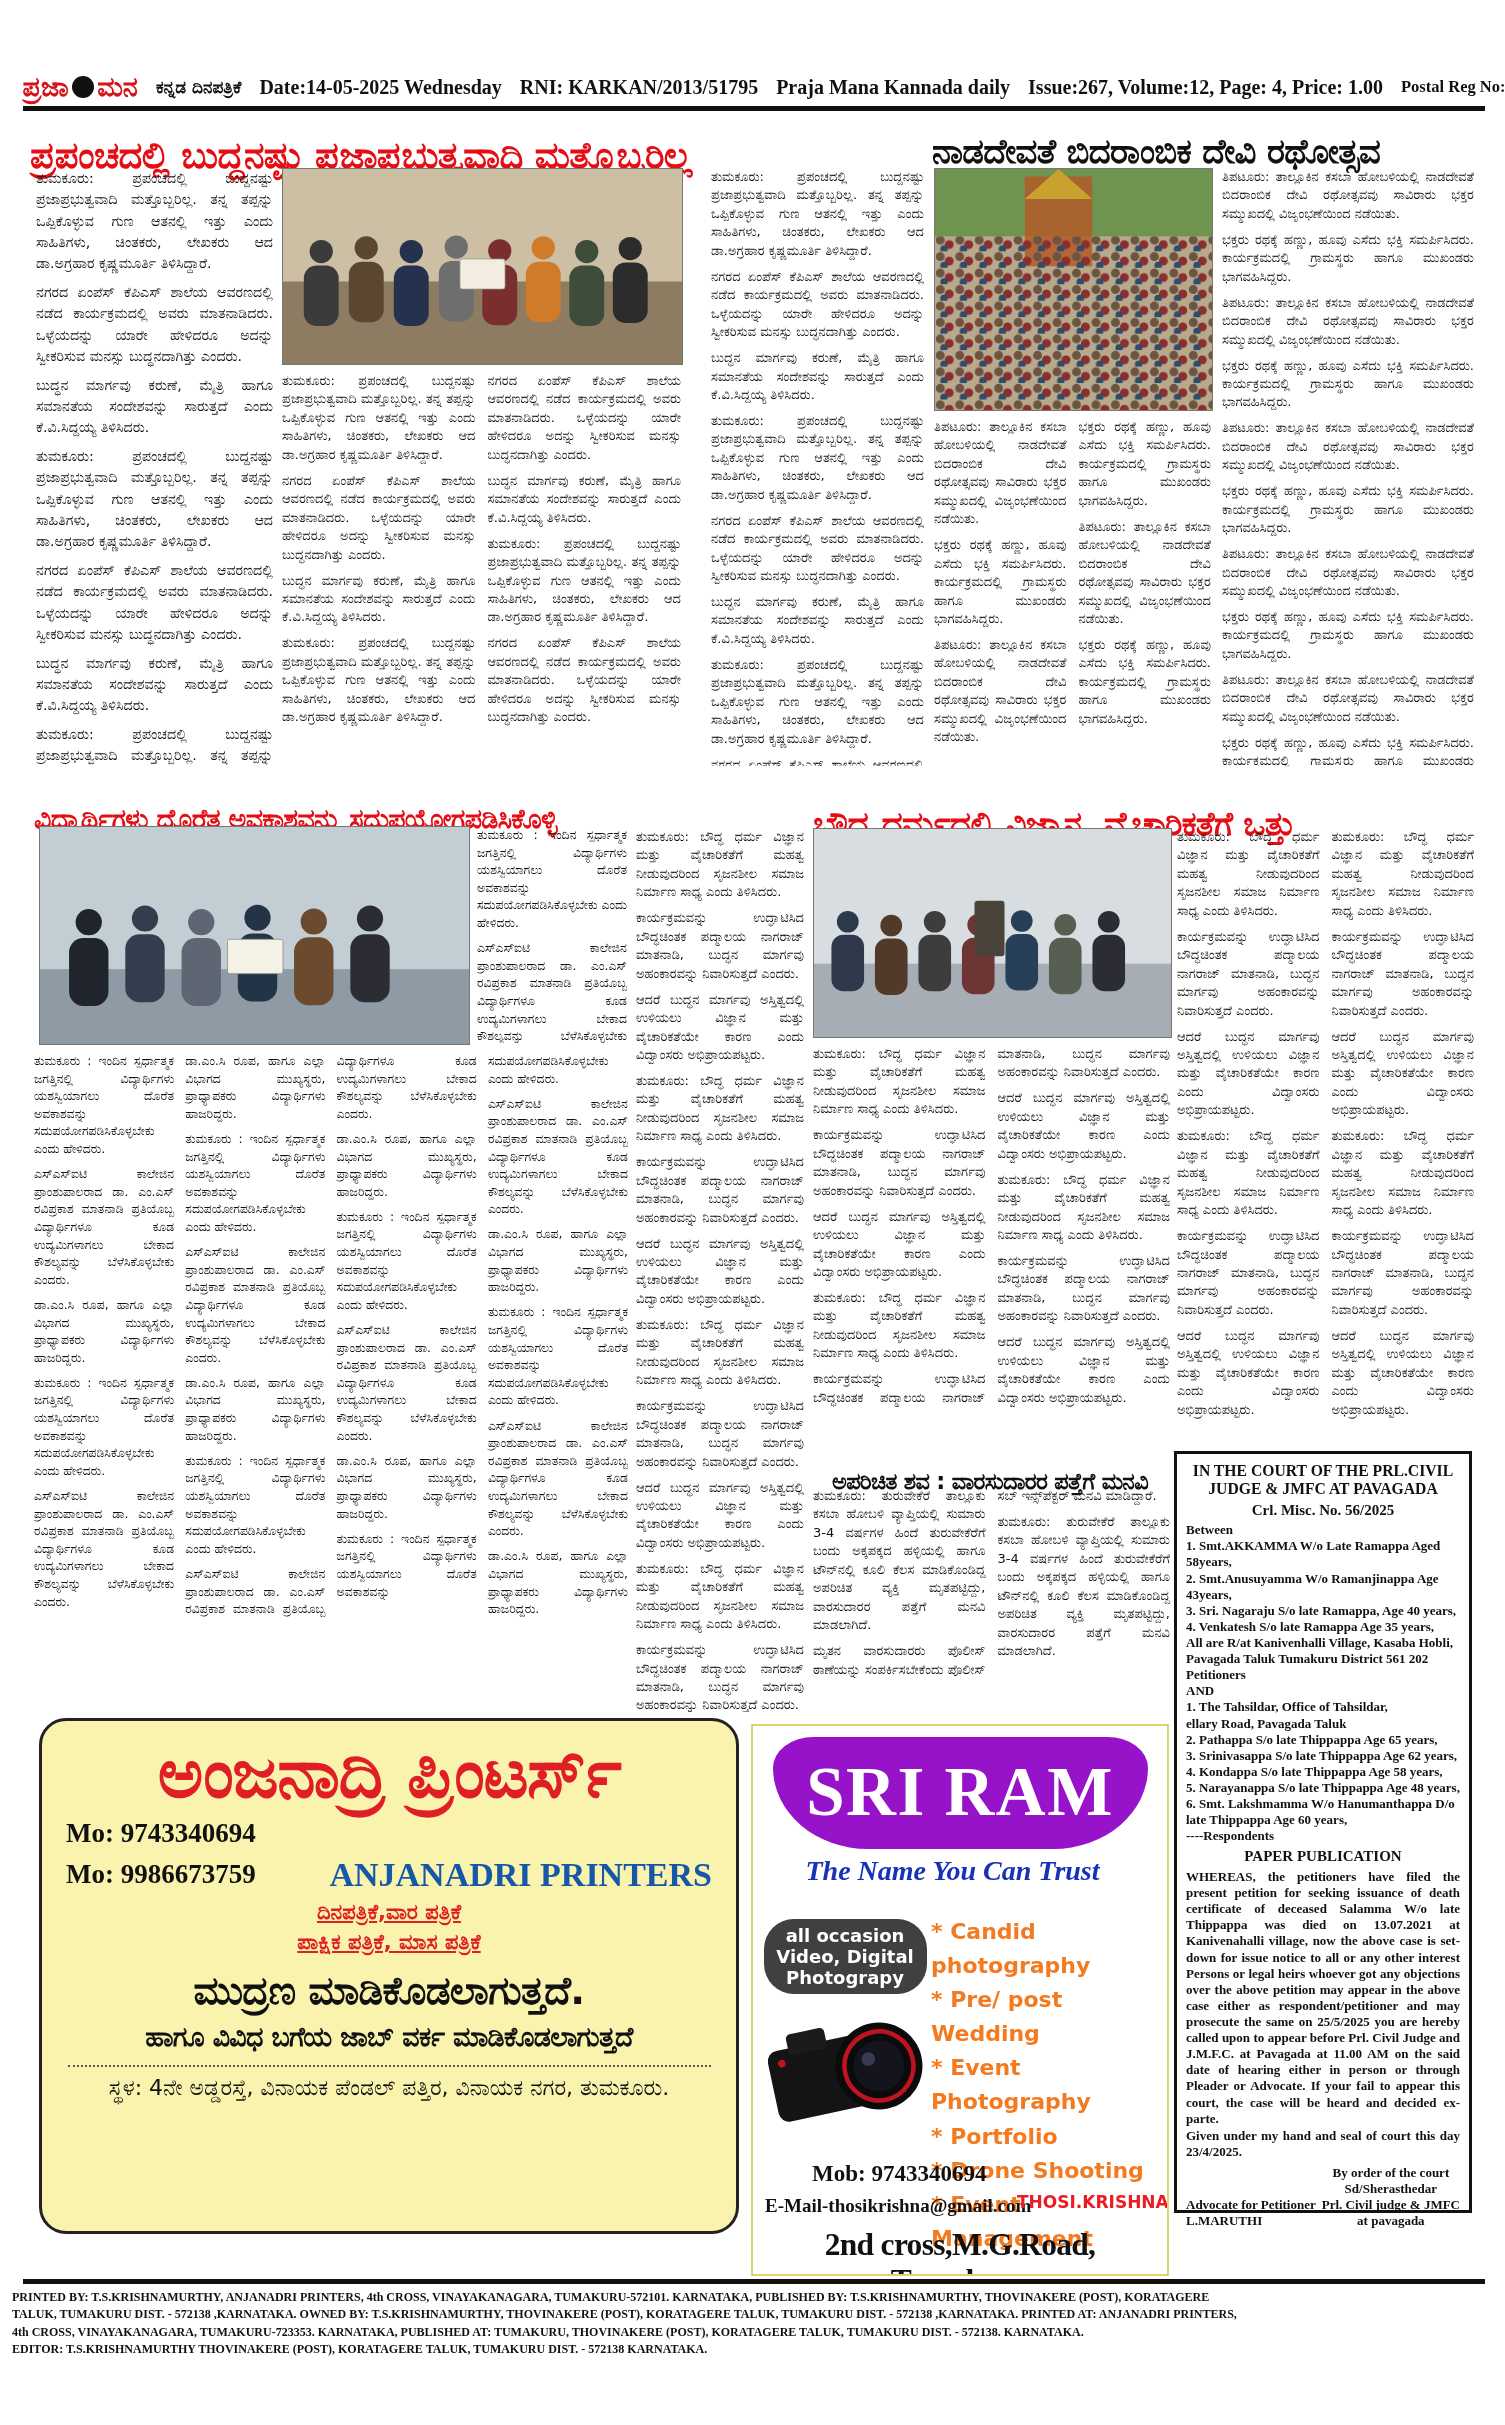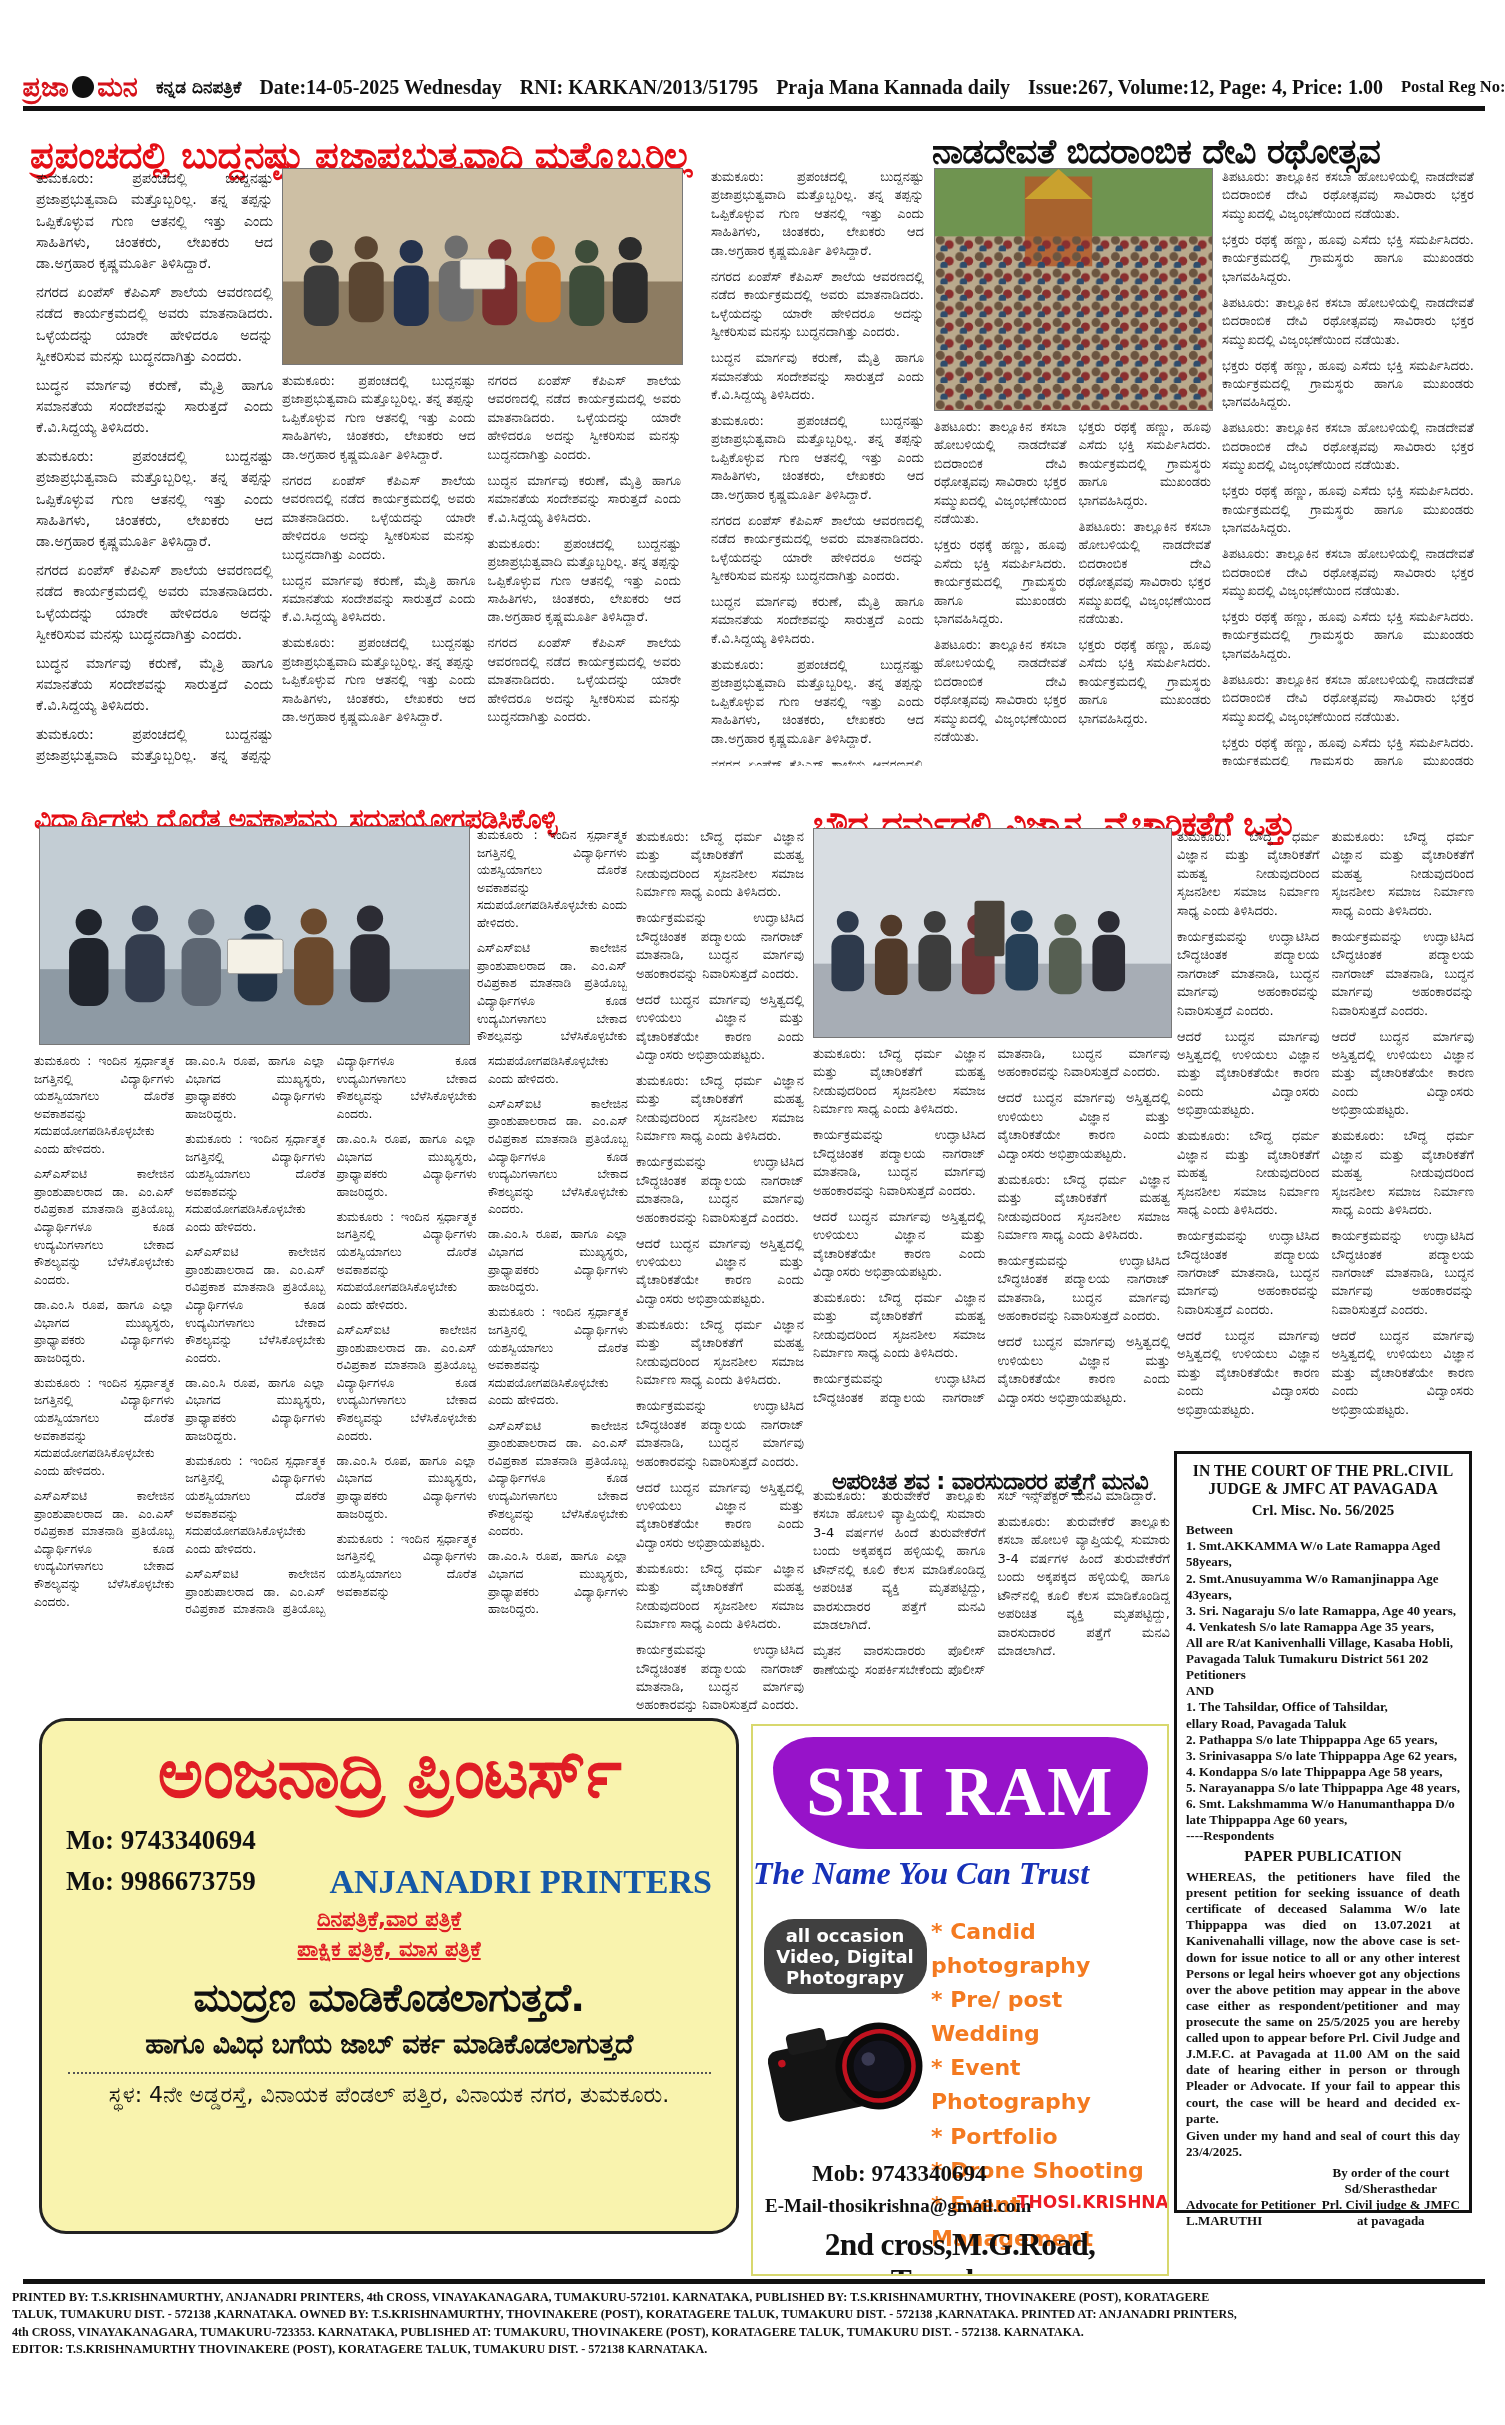--- a/index.html
+++ b/index.html
@@ -52,36 +52,36 @@
   #court .ctr{text-align:center;}
   #court .h1{font-size:15.7px;line-height:1.15;}
   #court .h2{font-size:15px;margin:3px 0;}
   #court .para{text-align:justify;margin-top:1.5px;}
   #court .sign{display:flex;justify-content:space-between;align-items:flex-end;margin-top:4.5px;}
   #court .sign .r{text-align:center;}
   
   #adA{left:39px;top:1718px;width:700px;height:516px;background:#f9f3ae;border:3px solid #222;border-radius:27px;
        box-sizing:border-box;padding:13.5px 18px;text-align:center;}
   #adA .title{color:#e01e25;font-size:69px;font-weight:bold;letter-spacing:-1.5px;line-height:1.0;margin-top:4.5px;}
-  #adA .row2{display:flex;justify-content:space-between;align-items:flex-end;margin-top:12px;padding:0 6px;}
+  #adA .row2{display:flex;justify-content:space-between;align-items:flex-end;margin-top:5px;padding:0 6px;}
   #adA .mo{font-family:"Liberation Serif",serif;font-weight:bold;font-size:27px;text-align:left;line-height:1.5;}
   #adA .nameen{color:#1558a7;font-family:"Liberation Serif",serif;font-weight:bold;font-size:34px;}
   #adA .redline{color:#e01e25;font-weight:bold;font-size:21px;text-decoration:underline;margin-top:6px;}
   #adA .big1{font-size:39px;font-weight:bold;margin-top:13.5px;letter-spacing:-0.7px;}
   #adA .big2{font-size:27px;font-weight:bold;margin-top:7.5px;letter-spacing:-0.7px;}
   #adA .dots{border-top:2.2px dotted #555;margin:12px 7.5px 7.5px 7.5px;}
   #adA .addr{font-size:22px;font-weight:normal;}
   
   #adB{left:751px;top:1724px;width:418px;height:552px;background:#fff;border:2.2px solid #d8d86e;box-sizing:border-box;overflow:hidden;}
   #adB .blob{margin:10.5px auto 0 auto;width:375px;height:112px;background:#9713c9;
              border-radius:45px 45px 105px 105px / 34px 34px 90px 90px;
              display:flex;align-items:center;justify-content:center;}
   #adB .blob span{color:#ffffff;font-family:"Liberation Serif",serif;font-weight:bold;font-size:69px;letter-spacing:1.5px;}
   #adB .trust{color:#1731b8;font-family:"Liberation Serif",serif;font-style:italic;font-weight:bold;
-              font-size:32px;text-align:left;padding-right:15px;margin-top:6px;}
+              font-size:28px;text-align:center;padding-right:15px;margin-top:6px;}
   #adB .pill{position:absolute;left:10.5px;top:193px;width:157px;height:69px;background:#404040;border-radius:30px;
              color:#fff;font-weight:bold;font-size:18px;display:flex;align-items:center;justify-content:center;text-align:center;padding:3px;}
   #adB .items{position:absolute;left:178px;top:189px;width:232px;color:#f47a20;font-weight:bold;font-size:22px;line-height:1.55;}
   #adB .camera{position:absolute;left:4.5px;top:267px;width:180px;height:157px;}
   #adB .mob{position:absolute;left:45px;top:435px;font-family:"Liberation Serif",serif;font-weight:bold;font-size:23px;margin-left:14px;}
   #adB .email{position:absolute;left:12px;top:469px;font-family:"Liberation Serif",serif;font-weight:bold;font-size:19px;}
   #adB .thosi{position:absolute;left:264px;top:466px;color:#ed1c24;font-weight:bold;font-size:17px;}
   #adB .addr2{position:absolute;left:0;top:501px;width:100%;text-align:center;
               font-family:"Liberation Serif",serif;font-weight:bold;font-size:31.5px;letter-spacing:-0.7px;}
   

